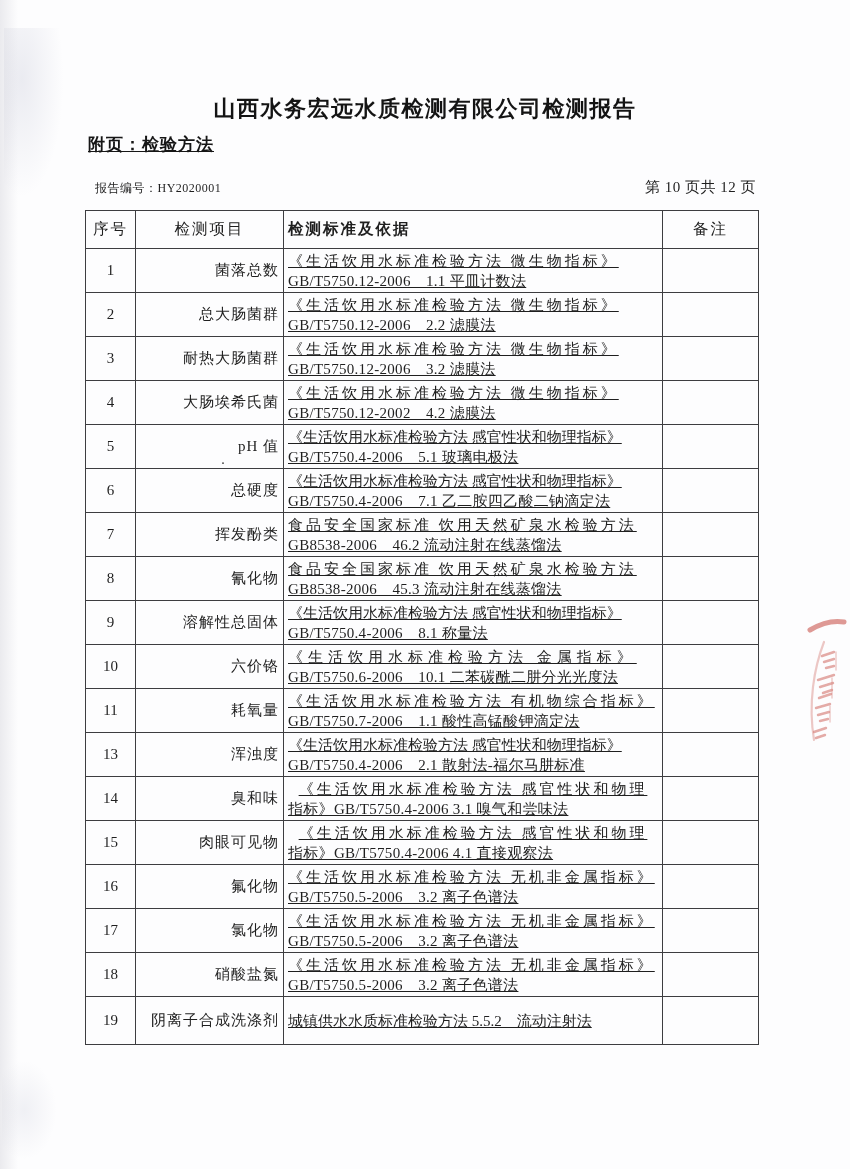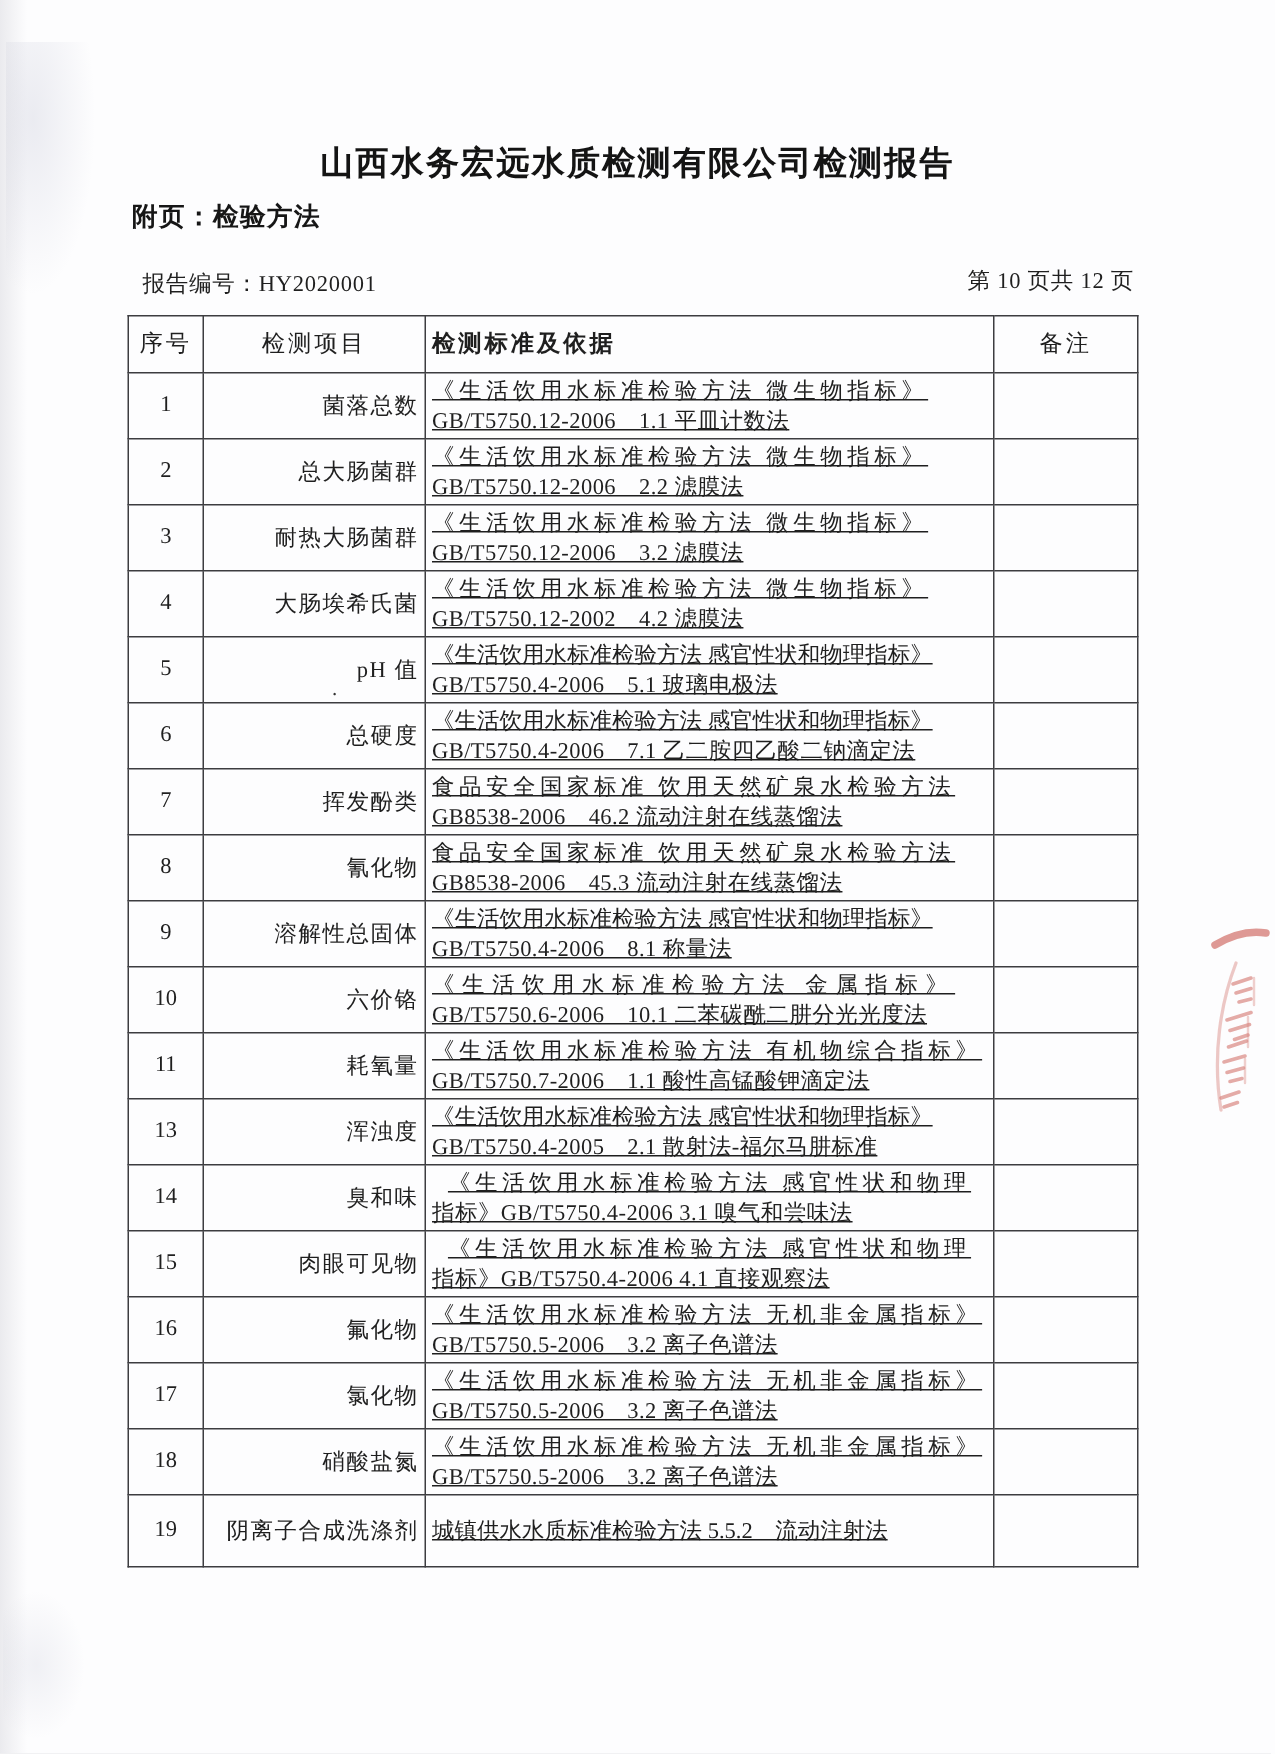--- a/index.html
+++ b/index.html
@@ -32,24 +32,25 @@
     text-align:center;
     font-size:22px; font-weight:bold;
     letter-spacing:1.5px;
     color:#141414;
   }
   .appendix-label {
     position:absolute; top:133px; left:88px;
     font-size:17px; font-weight:bold;
     letter-spacing:1px;
     color:#161616;
+    text-decoration:underline;
   }
   .report-no {
     position:absolute; top:180px; left:95px;
-    font-size:15px; letter-spacing:.5px;
+    font-size:12px; letter-spacing:.5px;
   }
   .page-indicator {
     position:absolute; top:178px; right:94px;
     font-size:15px; letter-spacing:.5px;
   }
 
   table.methods {
     position:absolute; left:85px; top:210px;
     width:673px;
     border-collapse:collapse;
@@ -221,21 +222,21 @@
             <div class="line1 ls-wide">《生活饮用水标准检验方法 有机物综合指标》</div>
             <div class="line2">GB/T5750.7-2006　1.1 酸性高锰酸钾滴定法</div>
           </td>
           <td class="rem"></td>
         </tr>
         <tr>
           <td class="no">13</td>
           <td class="item"><span>浑浊度</span></td>
           <td class="std">
             <div class="line1 ls-tight">《生活饮用水标准检验方法 感官性状和物理指标》</div>
-            <div class="line2">GB/T5750.4-2005　2.1 散射法-福尔马肼标准</div>
+            <div class="line2">GB/T5750.4-2006　2.1 散射法-福尔马肼标准</div>
           </td>
           <td class="rem"></td>
         </tr>
         <tr>
           <td class="no">14</td>
           <td class="item"><span>臭和味</span></td>
           <td class="std">
             <div class="line1 ls-wide centered">《生活饮用水标准检验方法 感官性状和物理</div>
             <div class="line2">指标》GB/T5750.4-2006 3.1 嗅气和尝味法</div>
           </td>

